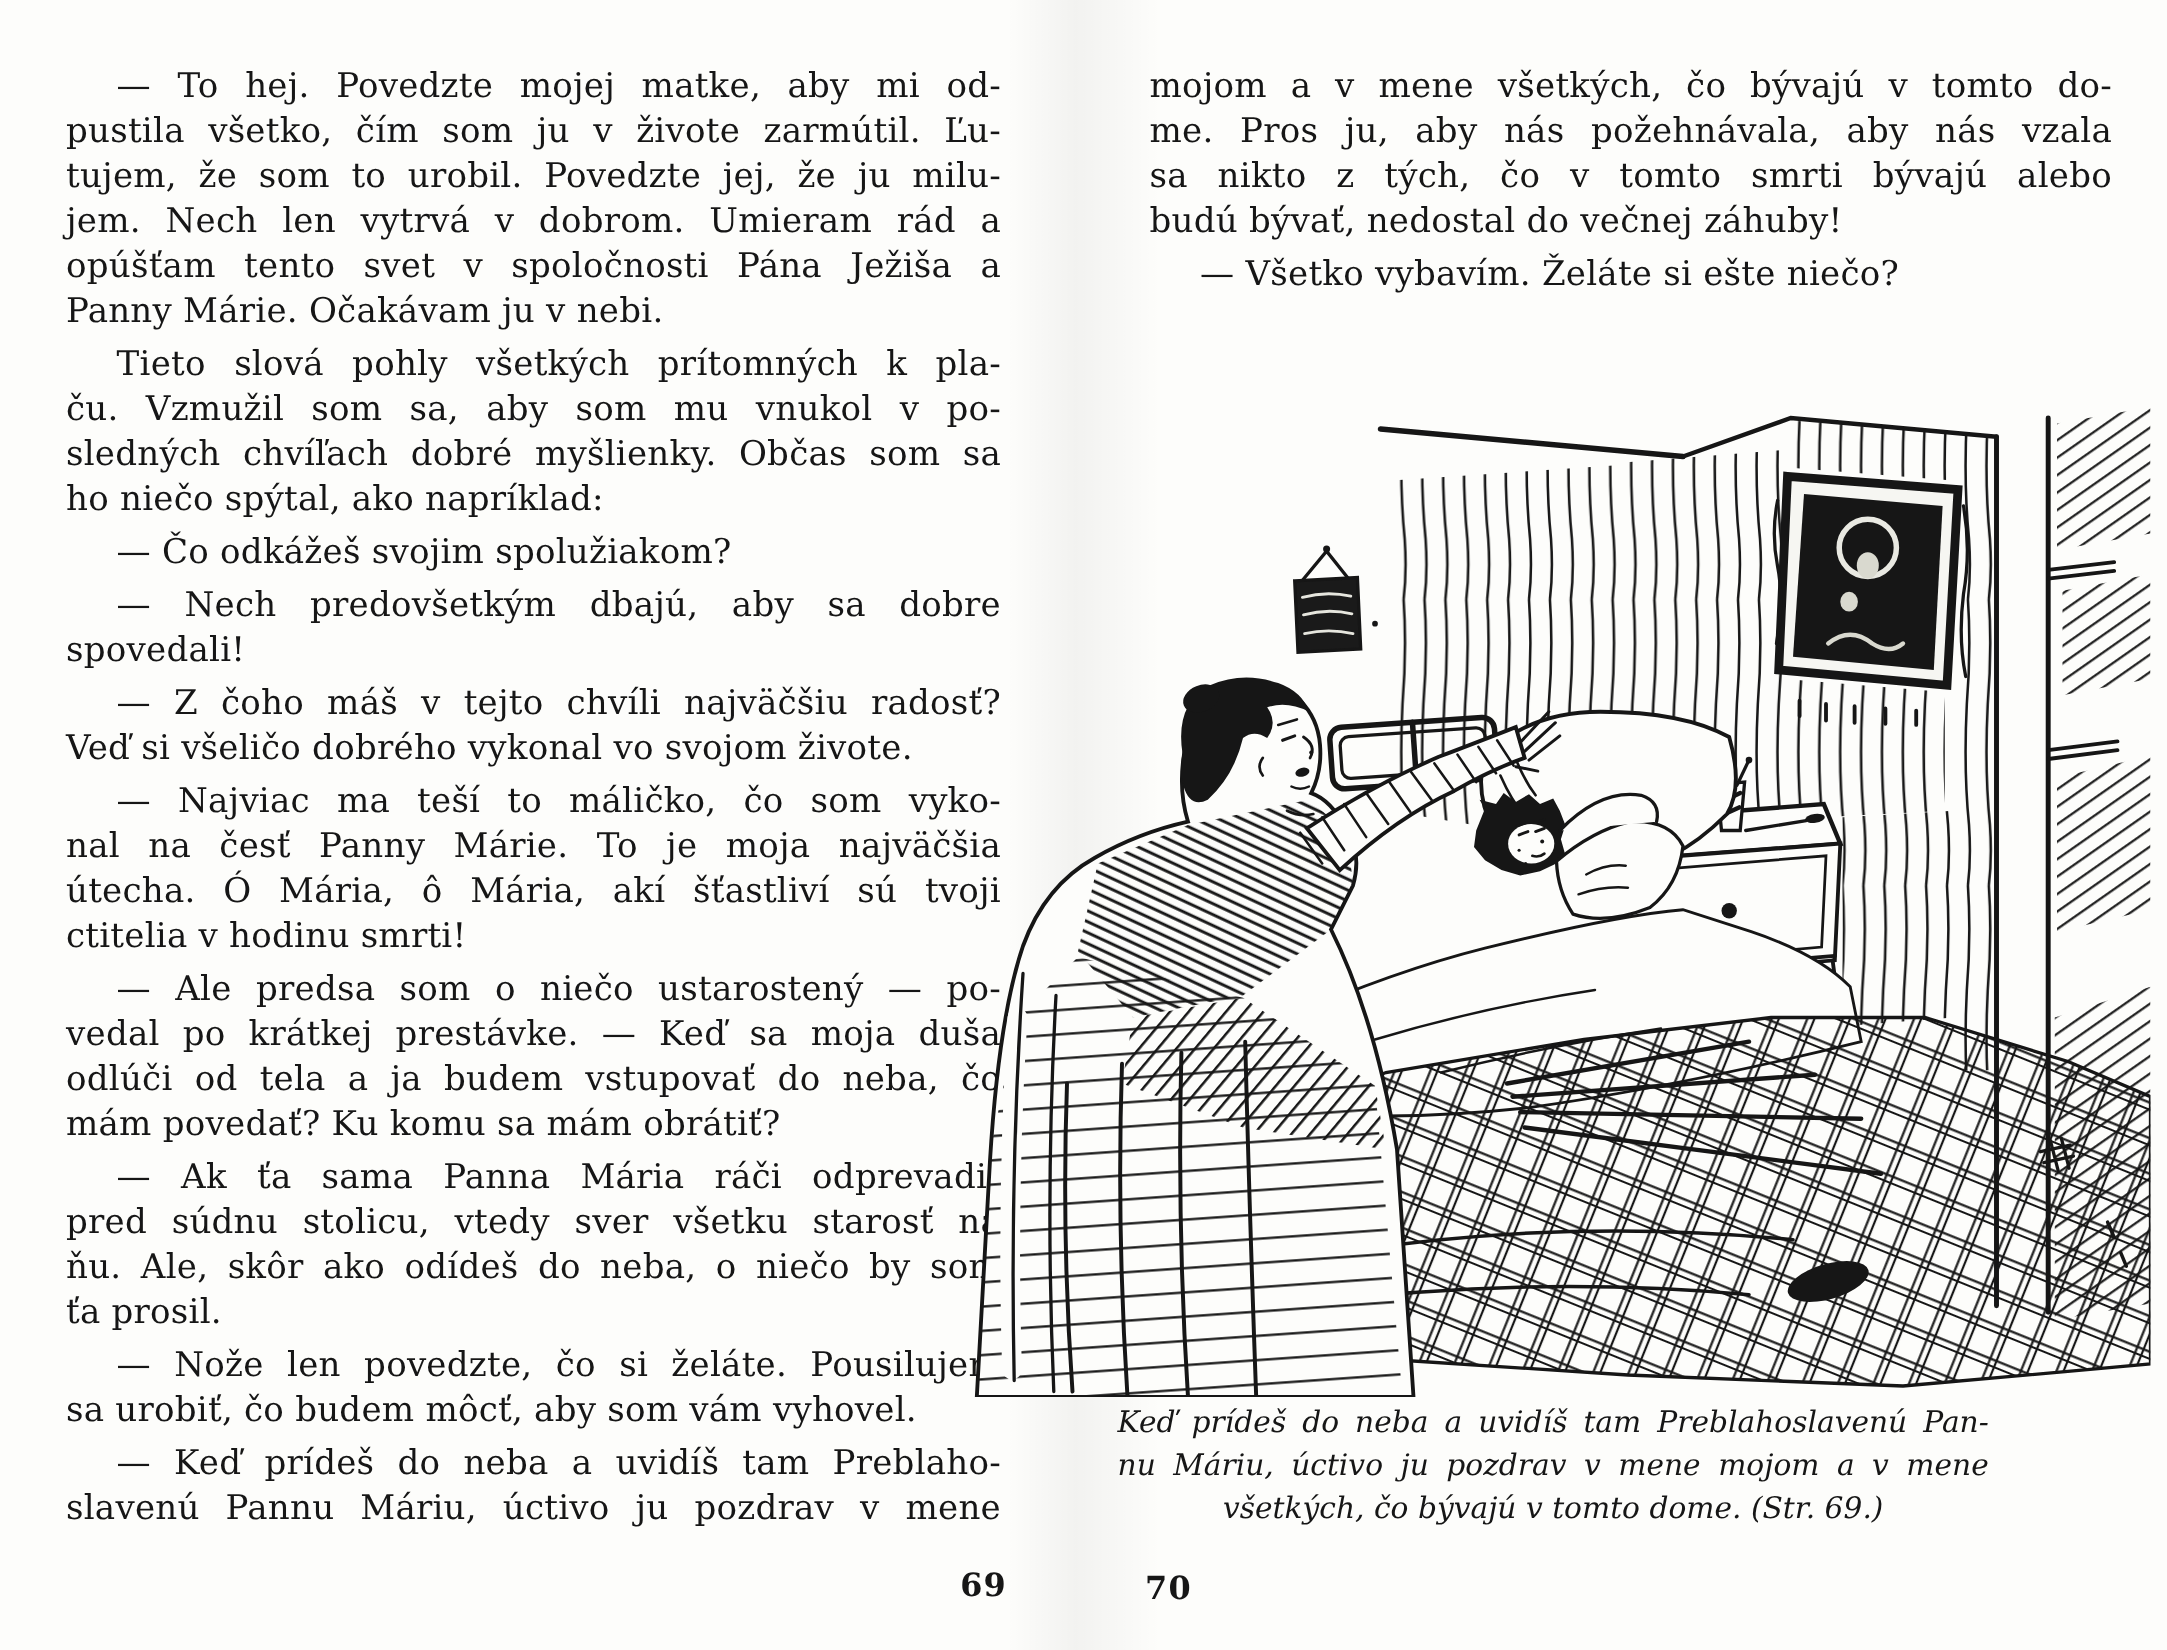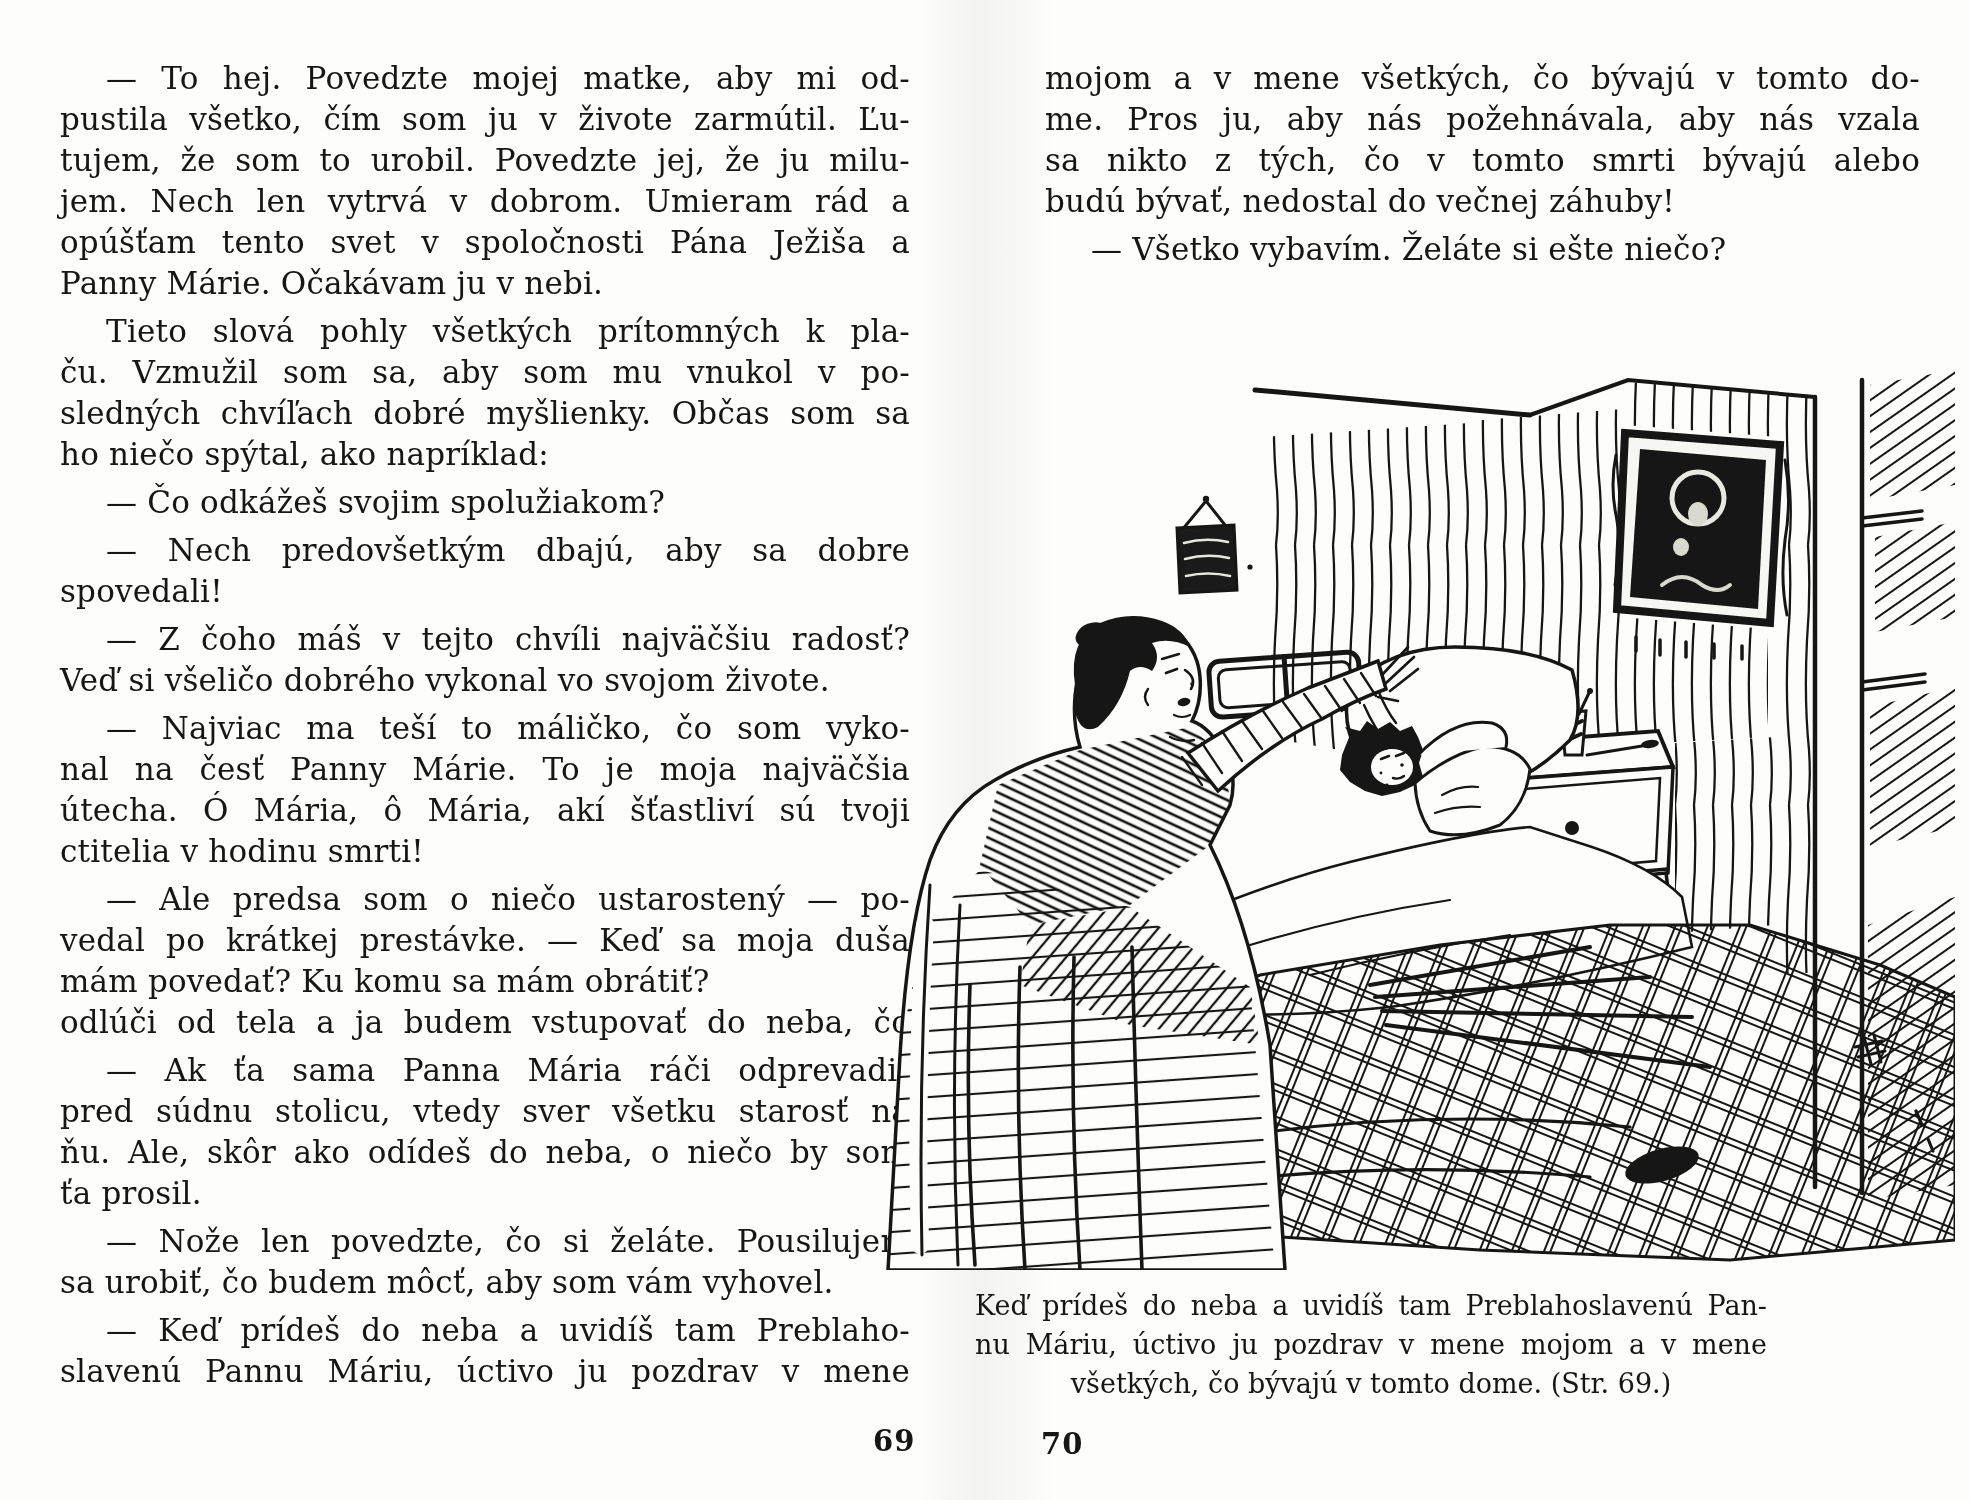--- a/index.html
+++ b/index.html
@@ -15,21 +15,21 @@
   .col{position:absolute;top:58px;}
   .col-left{left:60px;width:850px;}
   .col-right{left:1045px;width:875px;}
   .par{margin:0 0 7px 0;}
   .line{
     font-size:31px;line-height:41px;letter-spacing:.2px;
     text-align:justify;text-align-last:justify;white-space:normal;
   }
   .line.end{text-align-last:left;}
   .line.ind{padding-left:46px;}
-  .caption{position:absolute;left:975px;top:1274px;width:792px;margin-top:12px;}
+  .caption{position:absolute;left:1016px;top:1274px;width:792px;font-style:italic;}
   .cap-line{font-size:27px;line-height:39px;text-align:justify;text-align-last:justify;}
   .cap-line.center{text-align:right;text-align-last:center;}
   .pageno{position:absolute;font-size:29px;font-weight:bold;letter-spacing:1px;}
   .pageno-left{left:873px;top:1424px;}
   .pageno-right{left:1041px;top:1427px;}
   .illo{position:absolute;left:830px;top:285px;width:1125px;height:985px;}
 </style>
 </head>
 <body>
 
@@ -65,22 +65,22 @@
     </div>
     <div class="par">
       <div class="line ind">— Najviac ma teší to máličko, čo som vyko-</div>
       <div class="line">nal na česť Panny Márie. To je moja najväčšia</div>
       <div class="line">útecha. Ó Mária, ô Mária, akí šťastliví sú tvoji</div>
       <div class="line end">ctitelia v hodinu smrti!</div>
     </div>
     <div class="par">
       <div class="line ind">— Ale predsa som o niečo ustarostený — po-</div>
       <div class="line">vedal po krátkej prestávke. — Keď sa moja duša</div>
+      <div class="line">odlúči od tela a ja budem vstupovať do neba, čo</div>
       <div class="line end">mám povedať? Ku komu sa mám obrátiť?</div>
-      <div class="line">odlúči od tela a ja budem vstupovať do neba, čo</div>
     </div>
     <div class="par">
       <div class="line ind">— Ak ťa sama Panna Mária ráči odprevadiť</div>
       <div class="line">pred súdnu stolicu, vtedy sver všetku starosť na</div>
       <div class="line">ňu. Ale, skôr ako odídeš do neba, o niečo by som</div>
       <div class="line end">ťa prosil.</div>
     </div>
     <div class="par">
       <div class="line ind">— Nože len povedzte, čo si želáte. Pousilujem</div>
       <div class="line end">sa urobiť, čo budem môcť, aby som vám vyhovel.</div>

